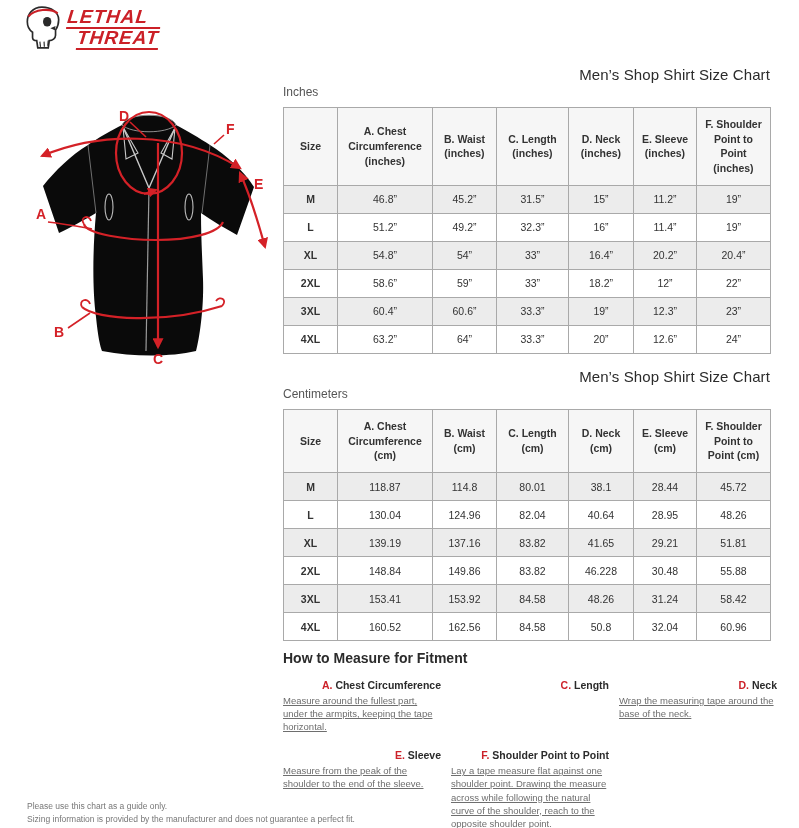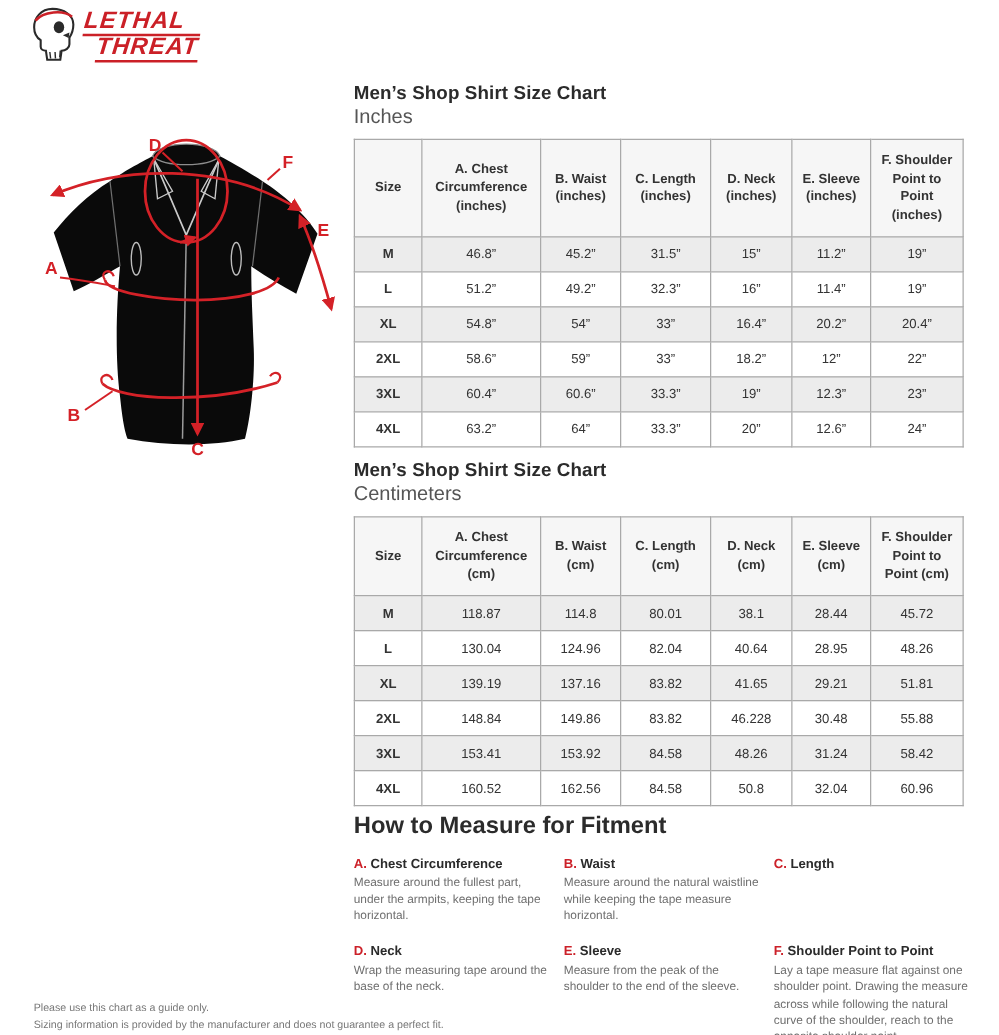--- a/index.html
+++ b/index.html
@@ -15,39 +15,39 @@
   .logo-text div { border-bottom:2px solid #cb2027; padding-bottom:1px; display:inline-block; }
   .logo-text .l1 { display:block; }
 
   
   .diagram { position:absolute; left:26px; top:95px; width:248px; height:272px; }
 
   
   .section { position:absolute; left:283px; width:487px; }
   .sec-inches { top:66px; }
   .sec-cm { top:368px; }
-  .sec-title { font-size:15px; font-weight:700; color:#2b2b2b; letter-spacing:0.1px; }
-  .sec-subtitle { font-size:16px; color:#555; margin-top:2px; }
+  .sec-title { font-size:15px; font-weight:400; color:#2b2b2b; letter-spacing:0.1px;text-align:right; }
+  .sec-subtitle { font-size:12px; color:#555; margin-top:2px; }
 
   
   table { border-collapse:collapse; width:487px; table-layout:fixed; margin-top:8px; background:#fff; }
   th, td { border:1px solid #a9a9a9; text-align:center; vertical-align:middle; color:#333; }
   thead th { background:#f6f6f6; font-weight:700; font-size:10.5px; line-height:1.4; padding:9px 5px; }
   tbody th, tbody td { font-size:10.5px; height:28px; padding:2px 4px; font-weight:400; }
   tbody th { font-weight:700; }
   tbody tr:nth-child(odd) { background:#ececec; }
 
   
   .measure { position:absolute; left:283px; top:650px; width:505px; }
-  .measure-title { font-size:19px; font-weight:700; color:#2b2b2b; margin-bottom:13px; }
+  .measure-title { font-size:14px; font-weight:700; color:#2b2b2b; margin-bottom:13px; }
   .measure-grid { display:grid; grid-template-columns:168px 168px 169px; row-gap:16px; }
   .measure-item { width:158px; }
-  .measure-item h4 { font-size:10.5px; font-weight:700; color:#2b2b2b; margin-bottom:3px; }
+  .measure-item h4 { font-size:10.5px; font-weight:700; color:#2b2b2b; margin-bottom:3px;text-align:right; }
   .measure-item h4 .letter { color:#cc2129; }
-  .measure-item p { font-size:9.5px; color:#6e6e6e; line-height:1.38; }
+  .measure-item p { font-size:9.5px; color:#6e6e6e; line-height:1.38;text-decoration:underline; }
 
   
   .footer { position:absolute; left:27px; top:800px; font-size:8.5px; color:#777; line-height:1.55; }
 
   svg text.lbl { font-family:"Liberation Sans", sans-serif; font-weight:700; font-size:14px; fill:#d42127; }
 </style>
 </head>
 <body>
 
 <div class="page">
@@ -284,24 +284,20 @@
   </div>
 
   <div class="measure">
     <div class="measure-title">How to Measure for Fitment</div>
     <div class="measure-grid">
       <div class="measure-item">
         <h4><span class="letter">A.</span> <span>Chest Circumference</span></h4>
         <p>Measure around the fullest part, under the armpits, keeping the tape horizontal.</p>
       </div>
       <div class="measure-item">
-        <h4><span class="letter">B.</span> <span>Waist</span></h4>
-        <p>Measure around the natural waistline while keeping the tape measure horizontal.</p>
-      </div>
-      <div class="measure-item">
         <h4><span class="letter">C.</span> <span>Length</span></h4>
       </div>
       <div class="measure-item">
         <h4><span class="letter">D.</span> <span>Neck</span></h4>
         <p>Wrap the measuring tape around the base of the neck.</p>
       </div>
       <div class="measure-item">
         <h4><span class="letter">E.</span> <span>Sleeve</span></h4>
         <p>Measure from the peak of the shoulder to the end of the sleeve.</p>
       </div>

